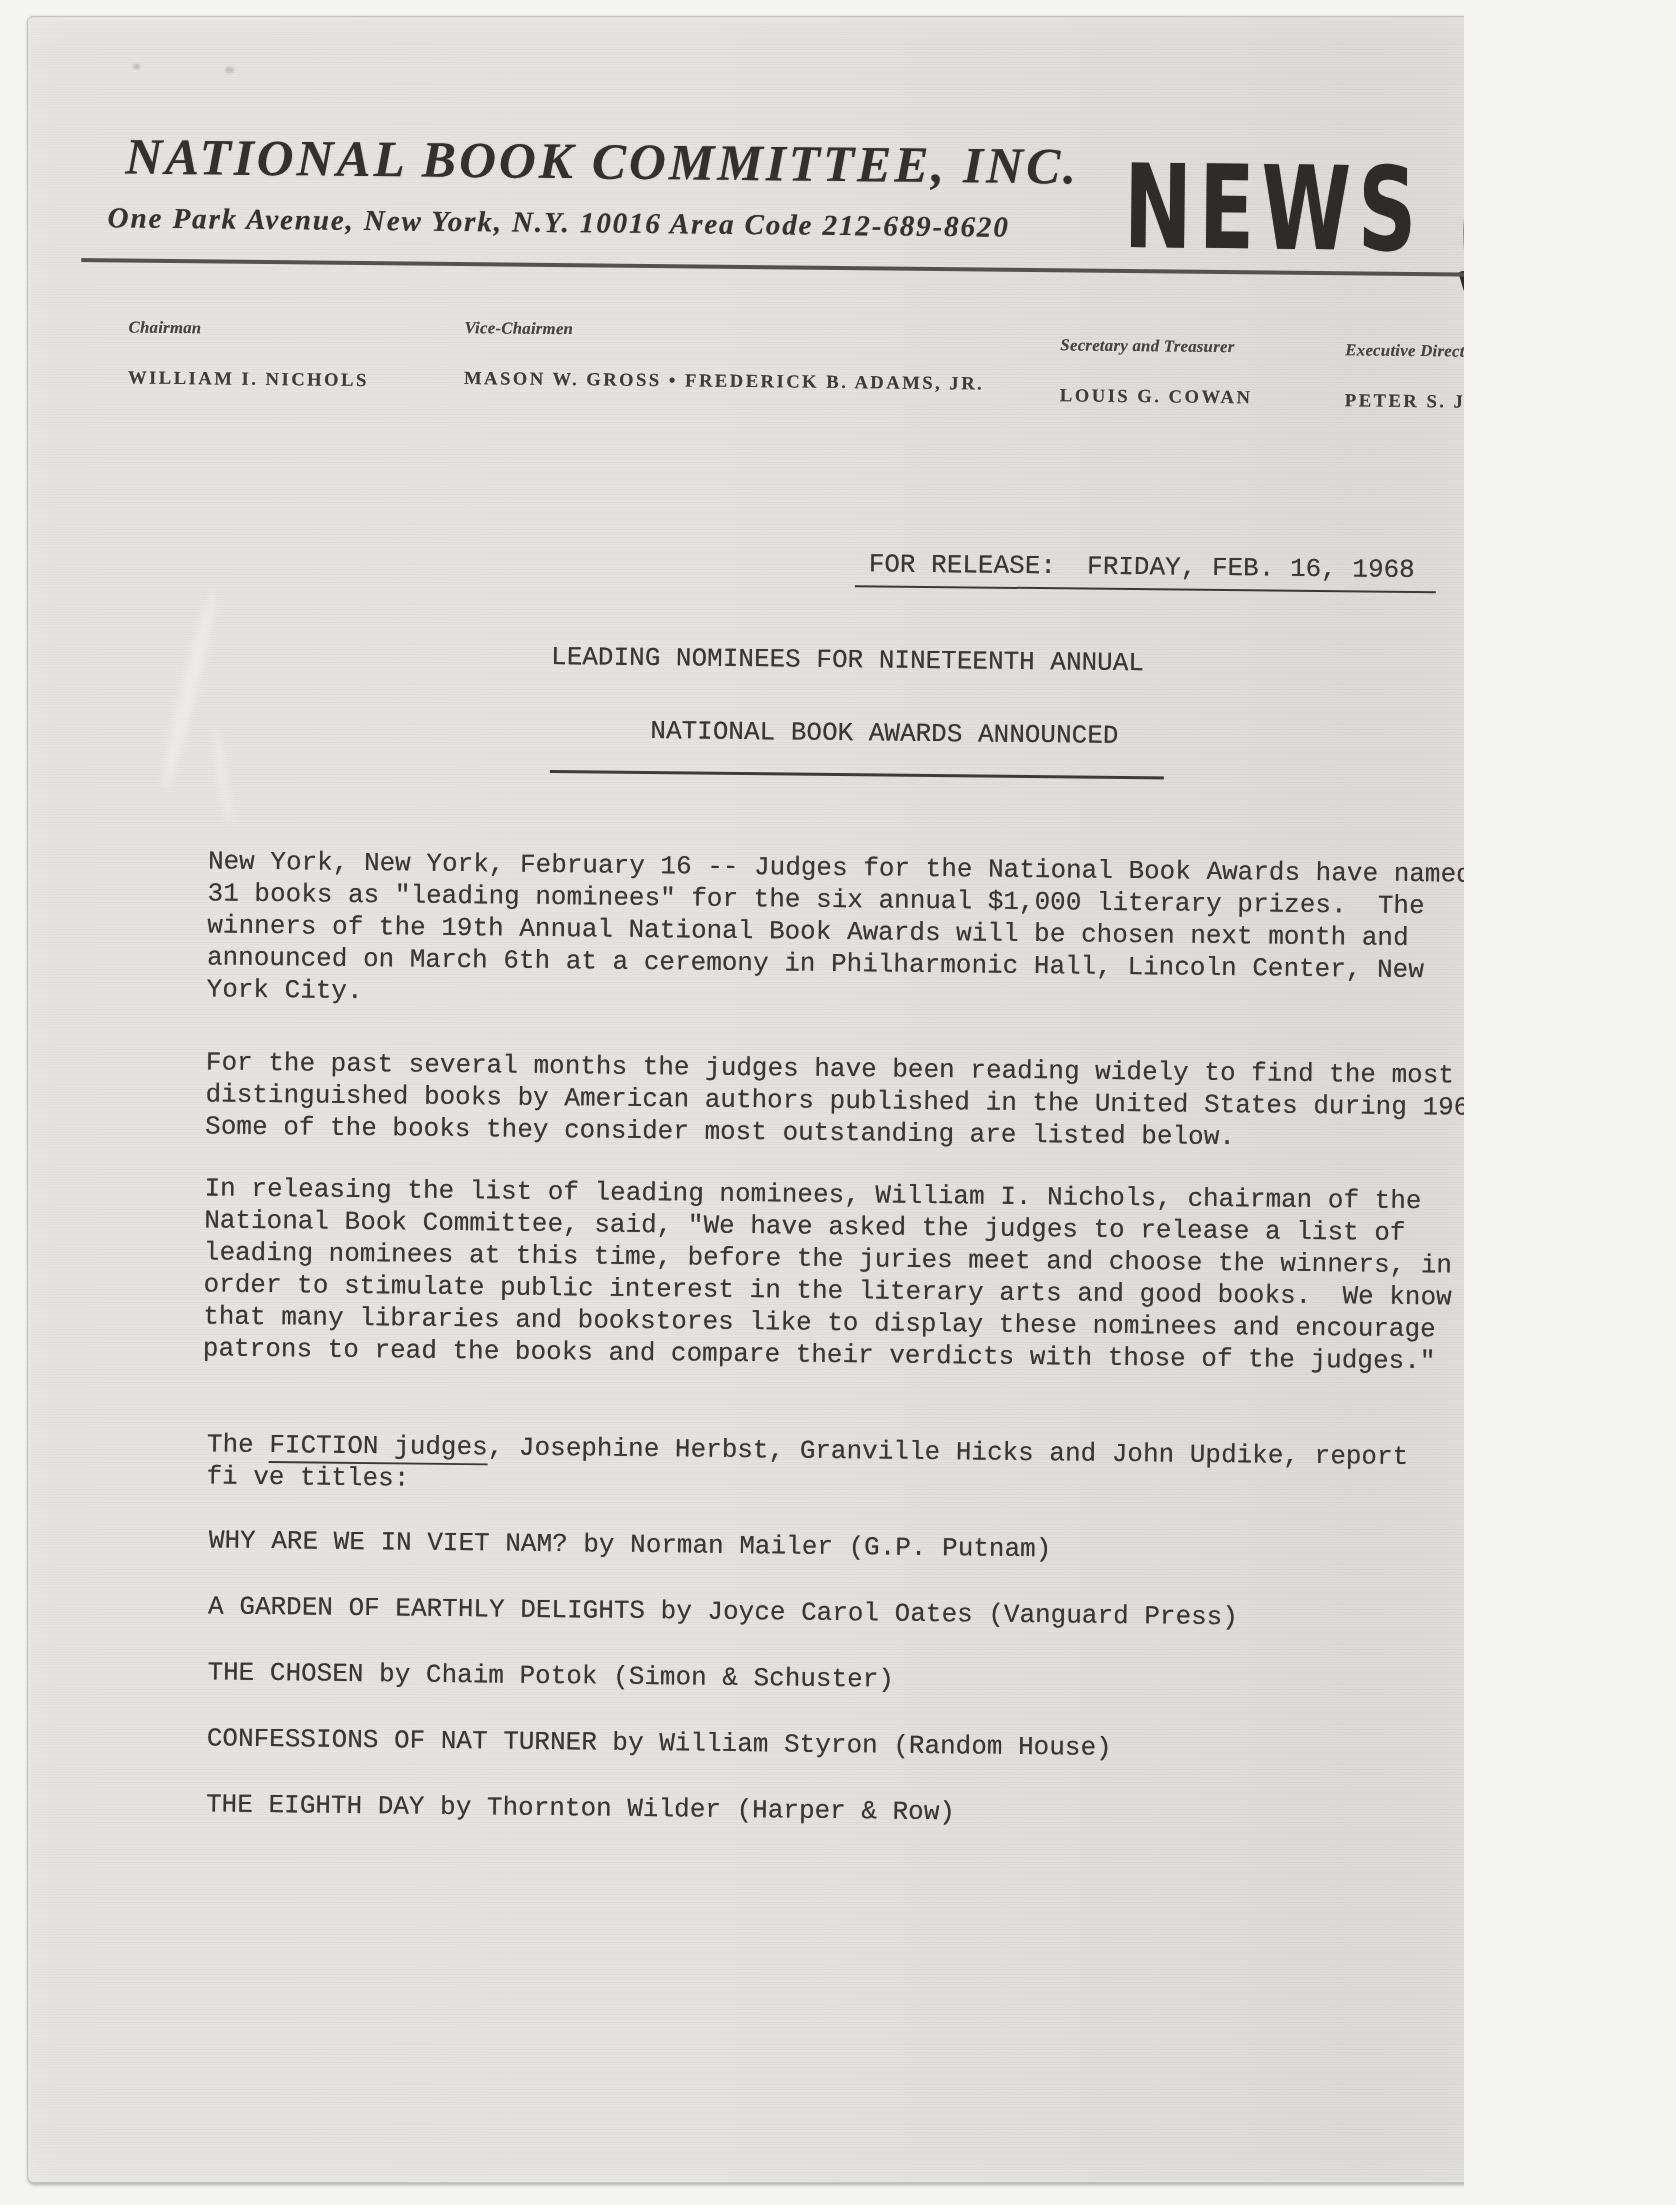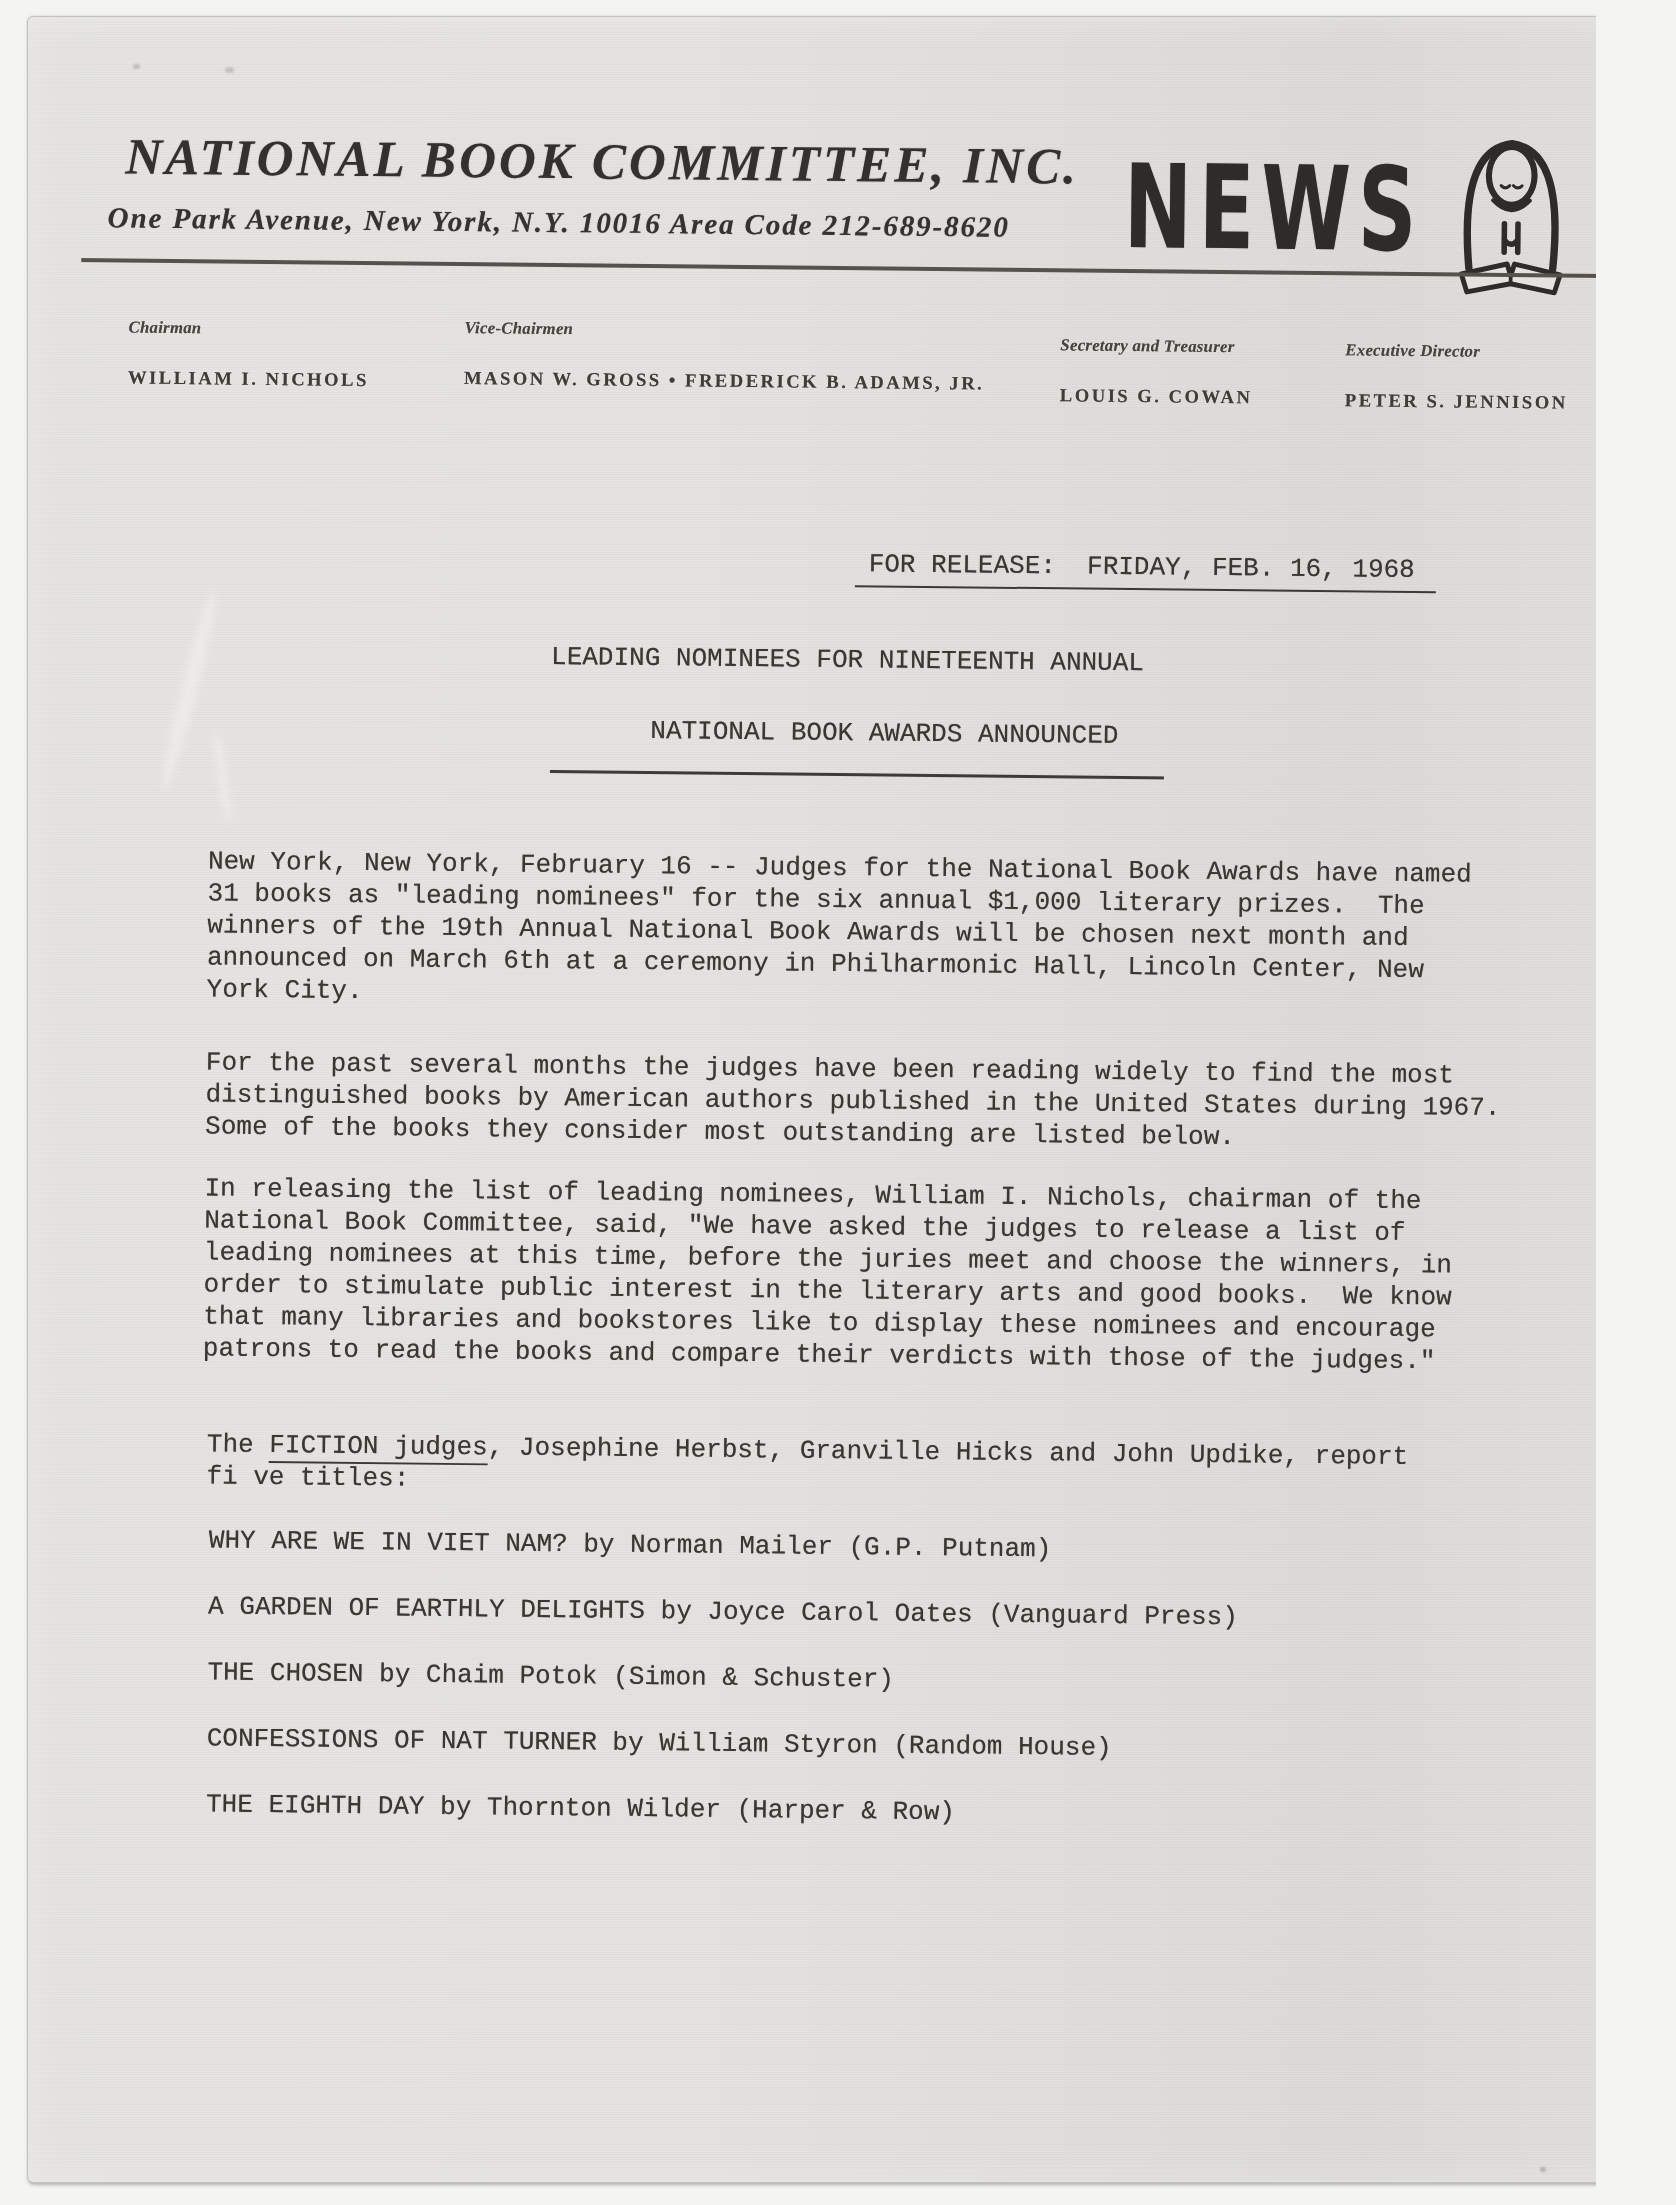--- a/index.html
+++ b/index.html
@@ -1,16 +1,16 @@
 <!DOCTYPE html>
 <html style="font-size:10px"><head>
 <meta charset="utf-8">
 <style>
   html,body{margin:0;padding:0;background:#f4f4f1;}
-  .canvas{position:relative;width:1596px;height:2205px;overflow:hidden;
+  .canvas{position:relative;width:1464px;height:2205px;overflow:hidden;
           font-family:"Liberation Serif",serif;}
   
   .paper{position:absolute;left:27px;top:16px;width:1629px;height:2165px;
          background:
            linear-gradient(90deg, rgba(255,255,255,.05) 0%, rgba(0,0,0,0) 40%, rgba(0,0,0,.035) 82%, rgba(0,0,0,.015) 100%),
            repeating-linear-gradient(180deg, rgba(110,110,106,.045) 0 0.6px, rgba(0,0,0,0) 0.6px 2.5px),
            #e4e3e0;
          border-radius:6.2px;
          border:0.6px solid #c2c1be;
          box-shadow: 1.2px 1.9px 3.7px rgba(90,90,88,.45), inset 0 0 37px rgba(255,255,255,.25);}

